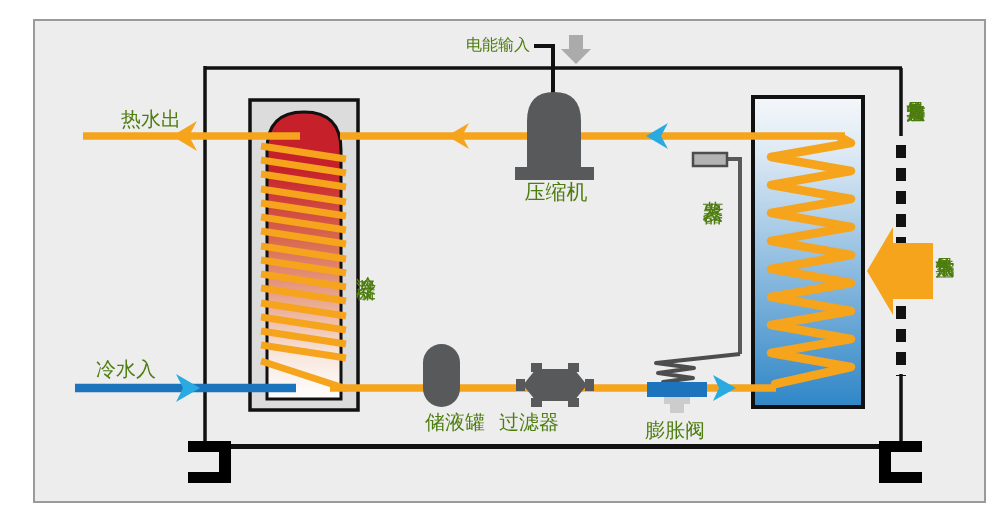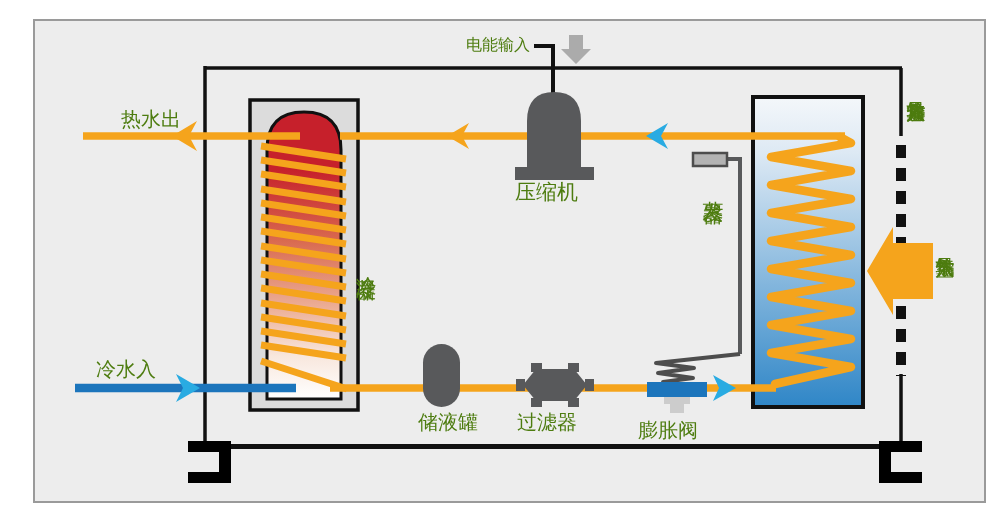--- a/index.html
+++ b/index.html
@@ -12,21 +12,21 @@
     background:#EDEDED;border:2px solid #9A9A9A;box-sizing:border-box;
   }
   svg{position:absolute;left:0;top:0;}
   .label{
     position:absolute;color:#4d7c0f;font-weight:normal;font-size:20px;
     line-height:1.05;white-space:nowrap;
   }
   .vlabel{
     writing-mode:vertical-rl;text-orientation:upright;letter-spacing:2px;
   }
-  .center{text-align:left;}
+  .center{text-align:center;}
 </style>
 </head>
 <body>
 
 <div id="stage">
 
   <div id="panel"></div>
 
   <svg width="997" height="522" viewBox="0 0 997 522">
     <defs>
@@ -136,18 +136,18 @@
     </g>
   </svg>
 
   <div class="label" style="left:93px;top:109px;margin-left:28px;">热水出</div>
   <div class="label" style="left:96px;top:359px;text-align:center;">冷水入</div>
   <div class="label" style="left:466px;top:37px;font-size:16px;">电能输入</div>
   <div class="label center" style="left:515px;top:181px;width:82px;font-size:21px;">压缩机</div>
   <div class="label vlabel" style="left:355px;top:260px;font-size:21px;">冷凝器</div>
   <div class="label vlabel" style="left:702px;top:184px;font-size:21px;">蒸发器</div>
   <div class="label center" style="left:405px;top:412px;width:74px;margin-left:13px;">储液罐</div>
-  <div class="label center" style="left:517px;top:412px;width:74px;">过滤器</div>
+  <div class="label center" style="left:492px;top:412px;width:74px;">过滤器</div>
   <div class="label center" style="left:638px;top:420px;width:74px;">膨胀阀</div>
   <div class="label vlabel" style="left:906px;top:87px;font-size:19px;letter-spacing:0;">其它介质热量输入</div>
   <div class="label vlabel" style="left:935px;top:243px;font-size:19px;letter-spacing:0;">空气热量输入</div>
 
 </div>
 
 </body></html>

